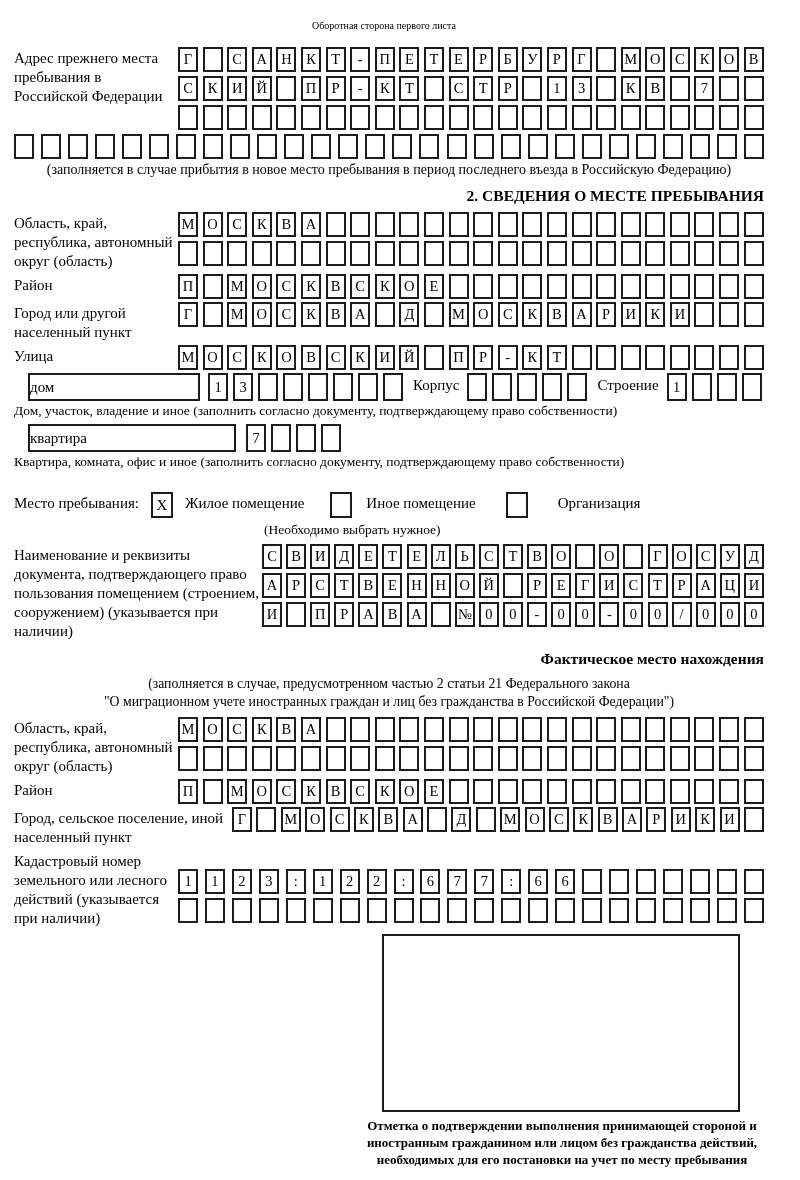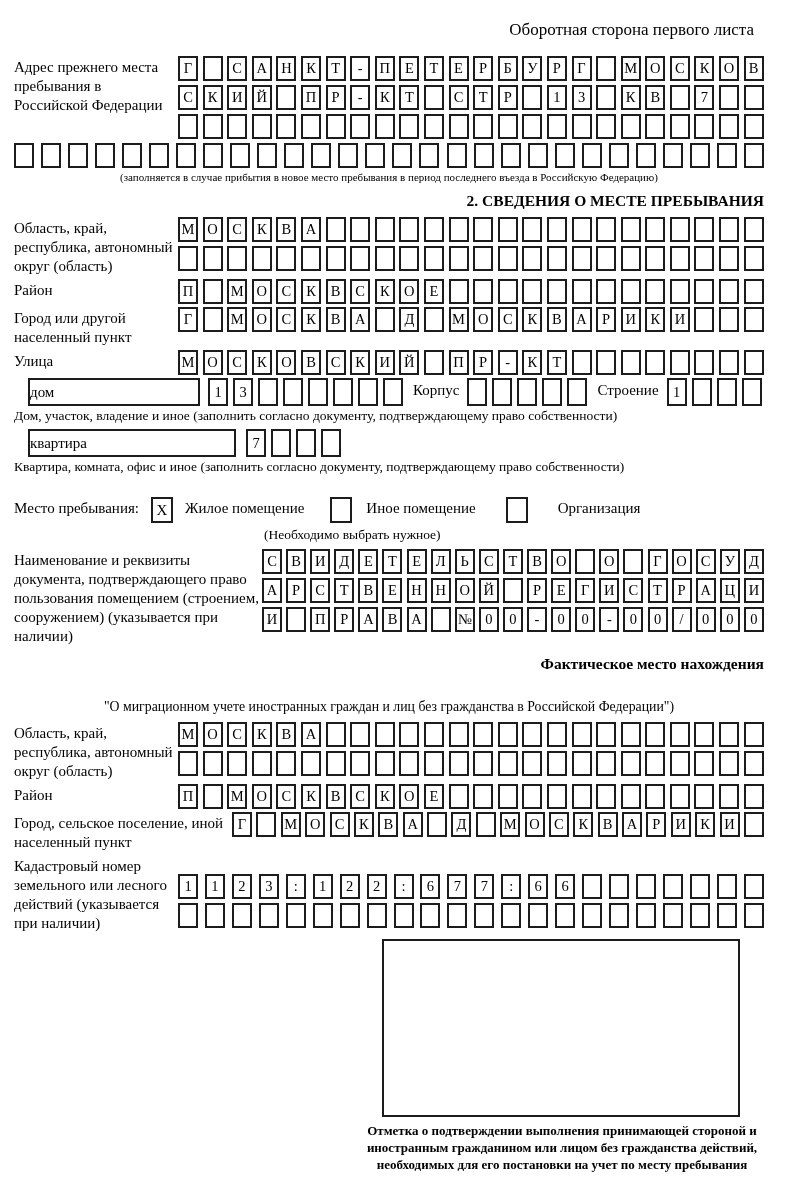--- a/index.html
+++ b/index.html
@@ -4,37 +4,37 @@
 <style>
   * { box-sizing: border-box; }
   html,body { margin:0; padding:0; }
   body {
     width:800px; height:1180px;
     background:#ffffff; color:#000;
     font-family:"Liberation Serif", serif;
   }
   .page { width:800px; height:1180px; padding:6px 36px 0 14px; overflow:hidden; }
 
-  .header-note { text-align:right; font-size:17px; padding:14px 10px 16px 0; }
+  .header-note { text-align:center; font-size:10px; padding:14px 10px 16px 0; }
 
   .field { display:flex; align-items:flex-start; margin-bottom:3px; }
   .field-label { flex:none; font-size:15px; line-height:19px; padding-top:2px; }
   .w164 { width:164px; } .w218 { width:218px; } .w248 { width:248px; }
   .rows { flex:1; display:flex; flex-direction:column; gap:4px; min-width:0; }
   .rows.offset { padding-top:19px; }
 
   .cellrow { display:flex; justify-content:space-between; }
   .cell {
     flex:none; width:20px; height:25px;
     border:2px solid #1c1c1c; background:#fff;
     font-size:14.5px; line-height:21px; text-align:center;
   }
   .fullrow { margin:4px 0 2px 0; }
 
-  .caption-center { text-align:center; font-size:11px; margin:3px 0 2px; }
+  .caption-center { text-align:center; font-size:14px; margin:3px 0 2px; }
   .section-title { text-align:right; font-weight:bold; font-size:15.5px; margin:9px 0 7px; }
 
   .house-row { display:flex; align-items:flex-start; margin:3px 0 2px; font-size:15px; }
   .labelbox { flex:none; border:2px solid #1c1c1c; height:28px; line-height:24px; font-size:15px; }
   .house-box { width:172px; margin-left:14px; margin-right:8px; }
   .apt-box { width:208px; margin-left:14px; margin-right:10px; }
   .cellrow-fixed { display:flex; gap:5px; }
   .cellrow-fixed .cell { height:28px; line-height:24px; }
   .inline-label { padding:4px 8px 0 10px; }
   .note-left { font-size:13.5px; margin:2px 0 5px; }
@@ -450,21 +450,21 @@
           <span class="cell">/</span>
           <span class="cell">0</span>
           <span class="cell">0</span>
           <span class="cell">0</span>
         </div>
     </div>
   </div>
 
   <div class="section-title">Фактическое место нахождения</div>
   <div class="act-note">
-    <br>
+    <span>(заполняется в случае, предусмотренном частью 2 статьи 21 Федерального закона</span><br>
     <span>"О миграционном учете иностранных граждан и лиц без гражданства в Российской Федерации")</span>
   </div>
 
   <div class="field">
     <div class="field-label w164">Область, край, республика, автономный округ (область)</div>
     <div class="rows">
       <div class="cellrow">
           <span class="cell">М</span>
           <span class="cell">О</span>
           <span class="cell">С</span>

